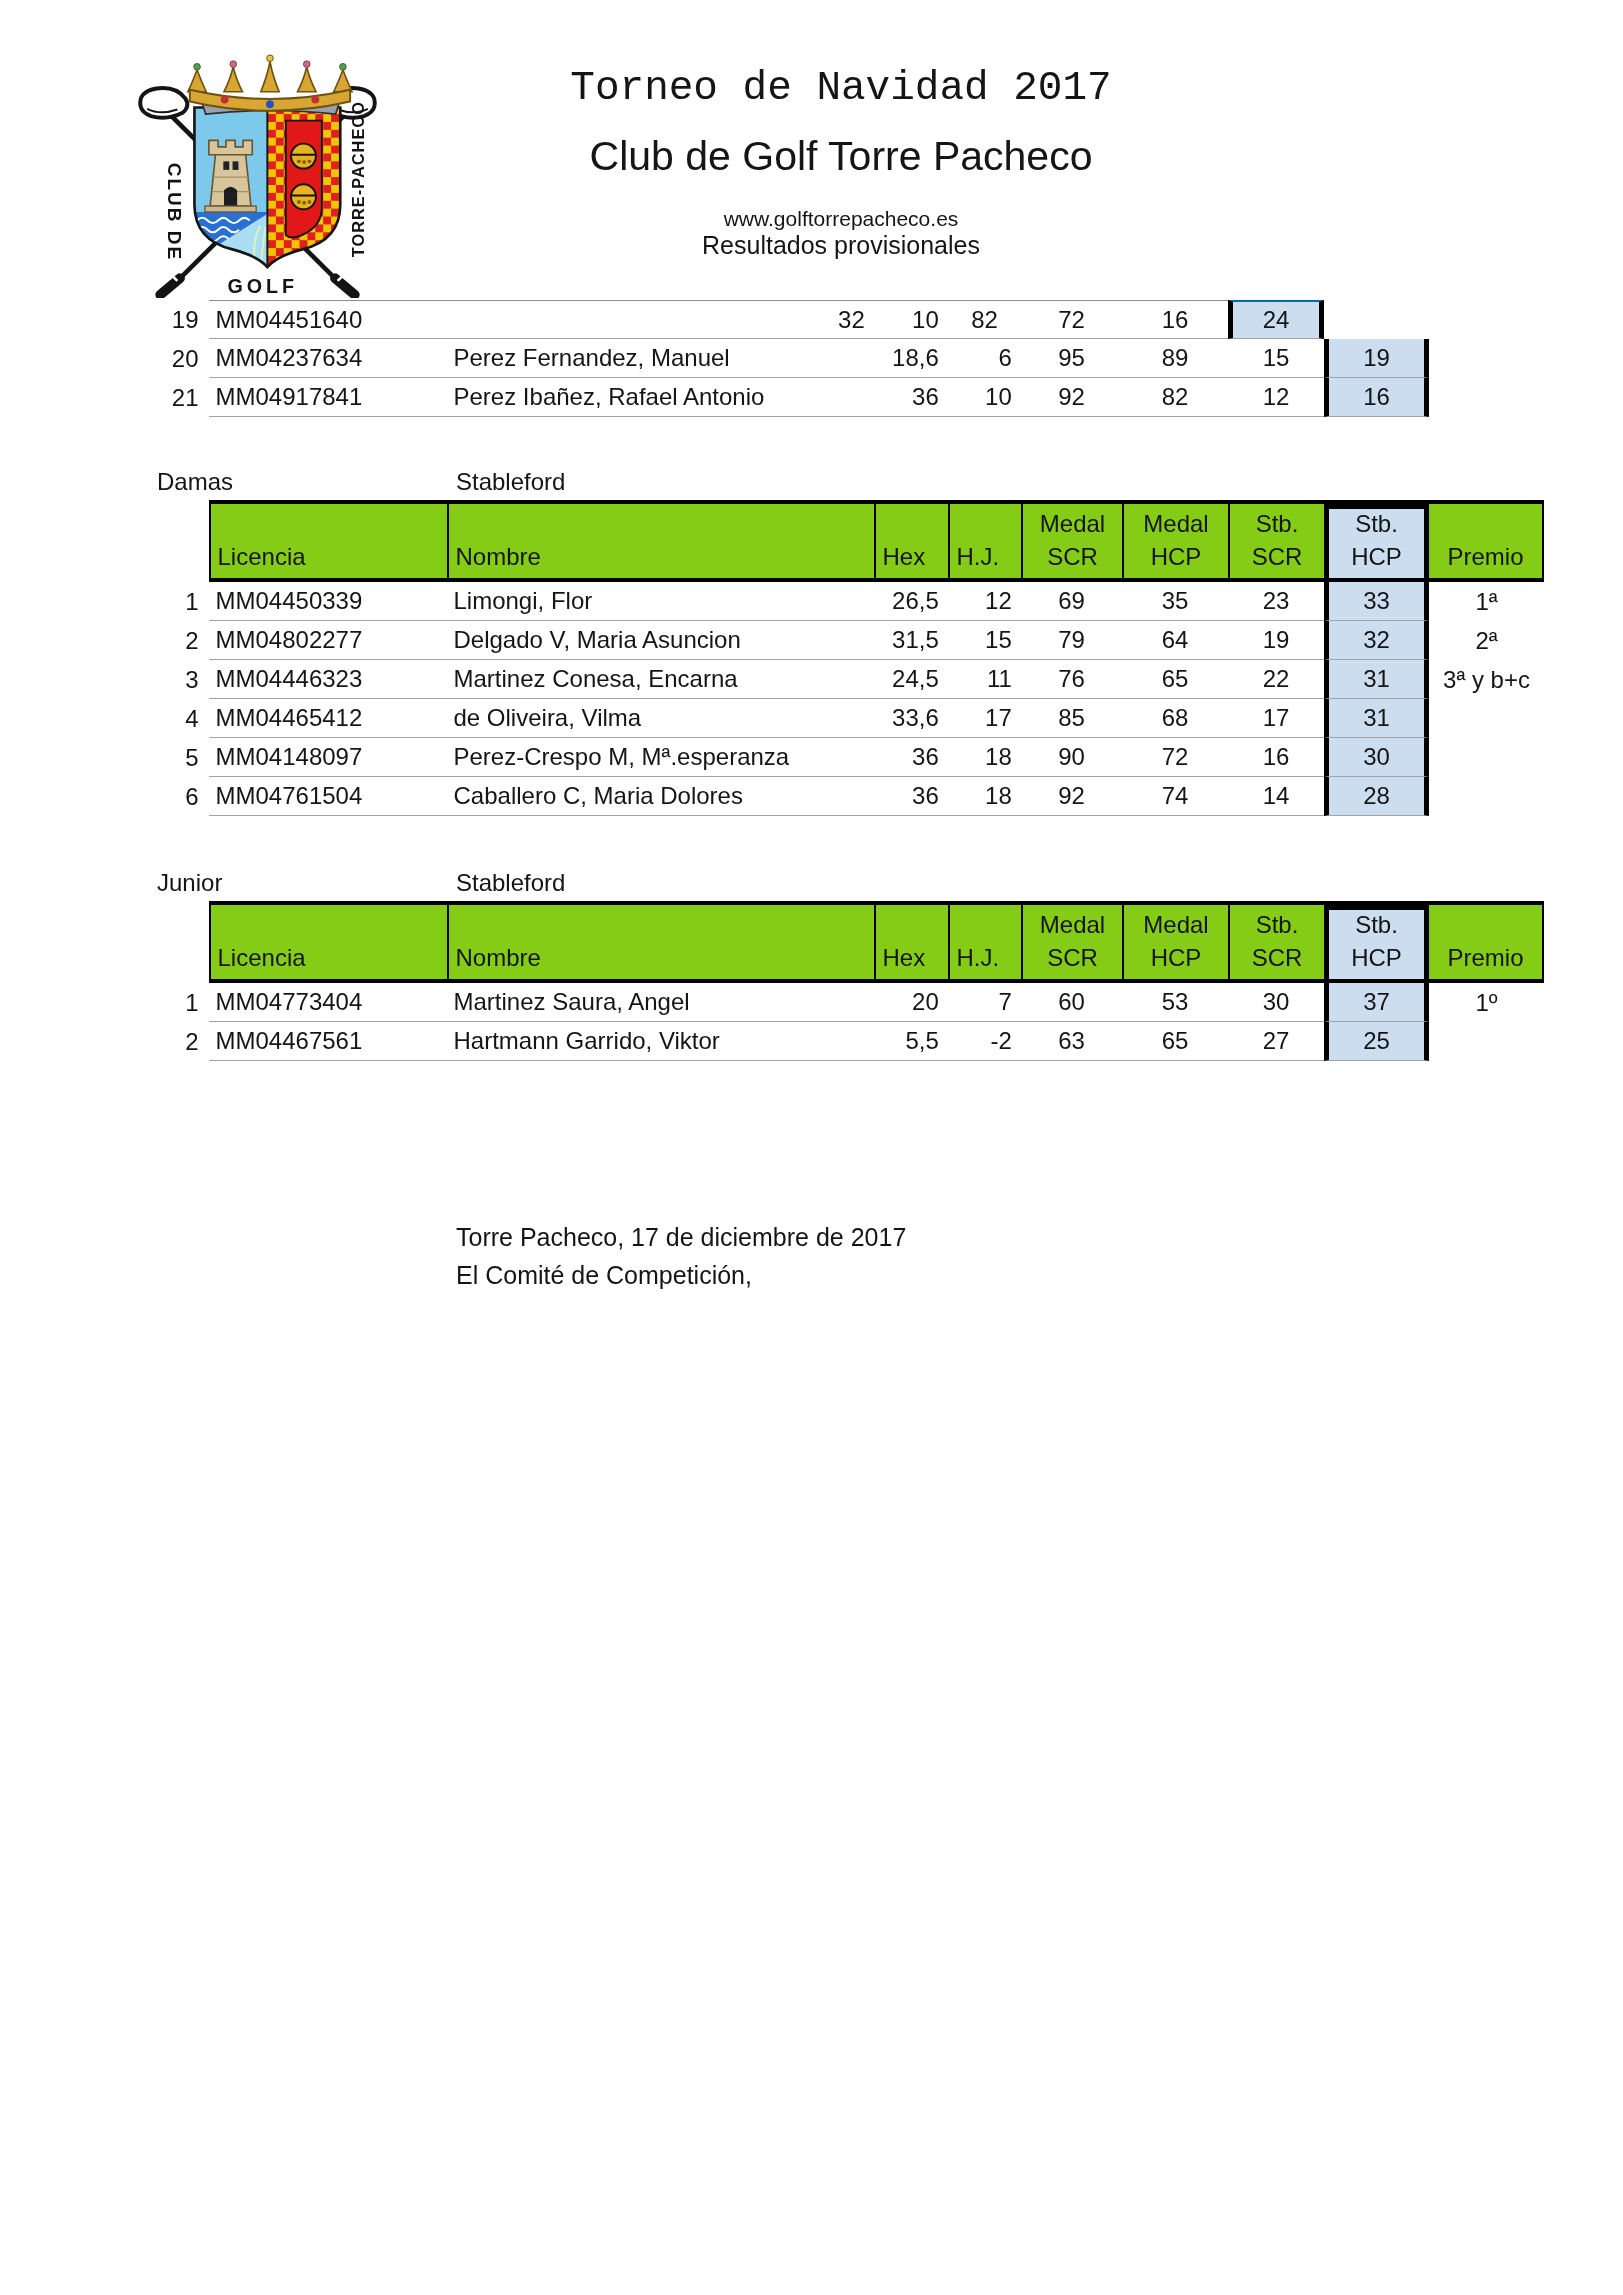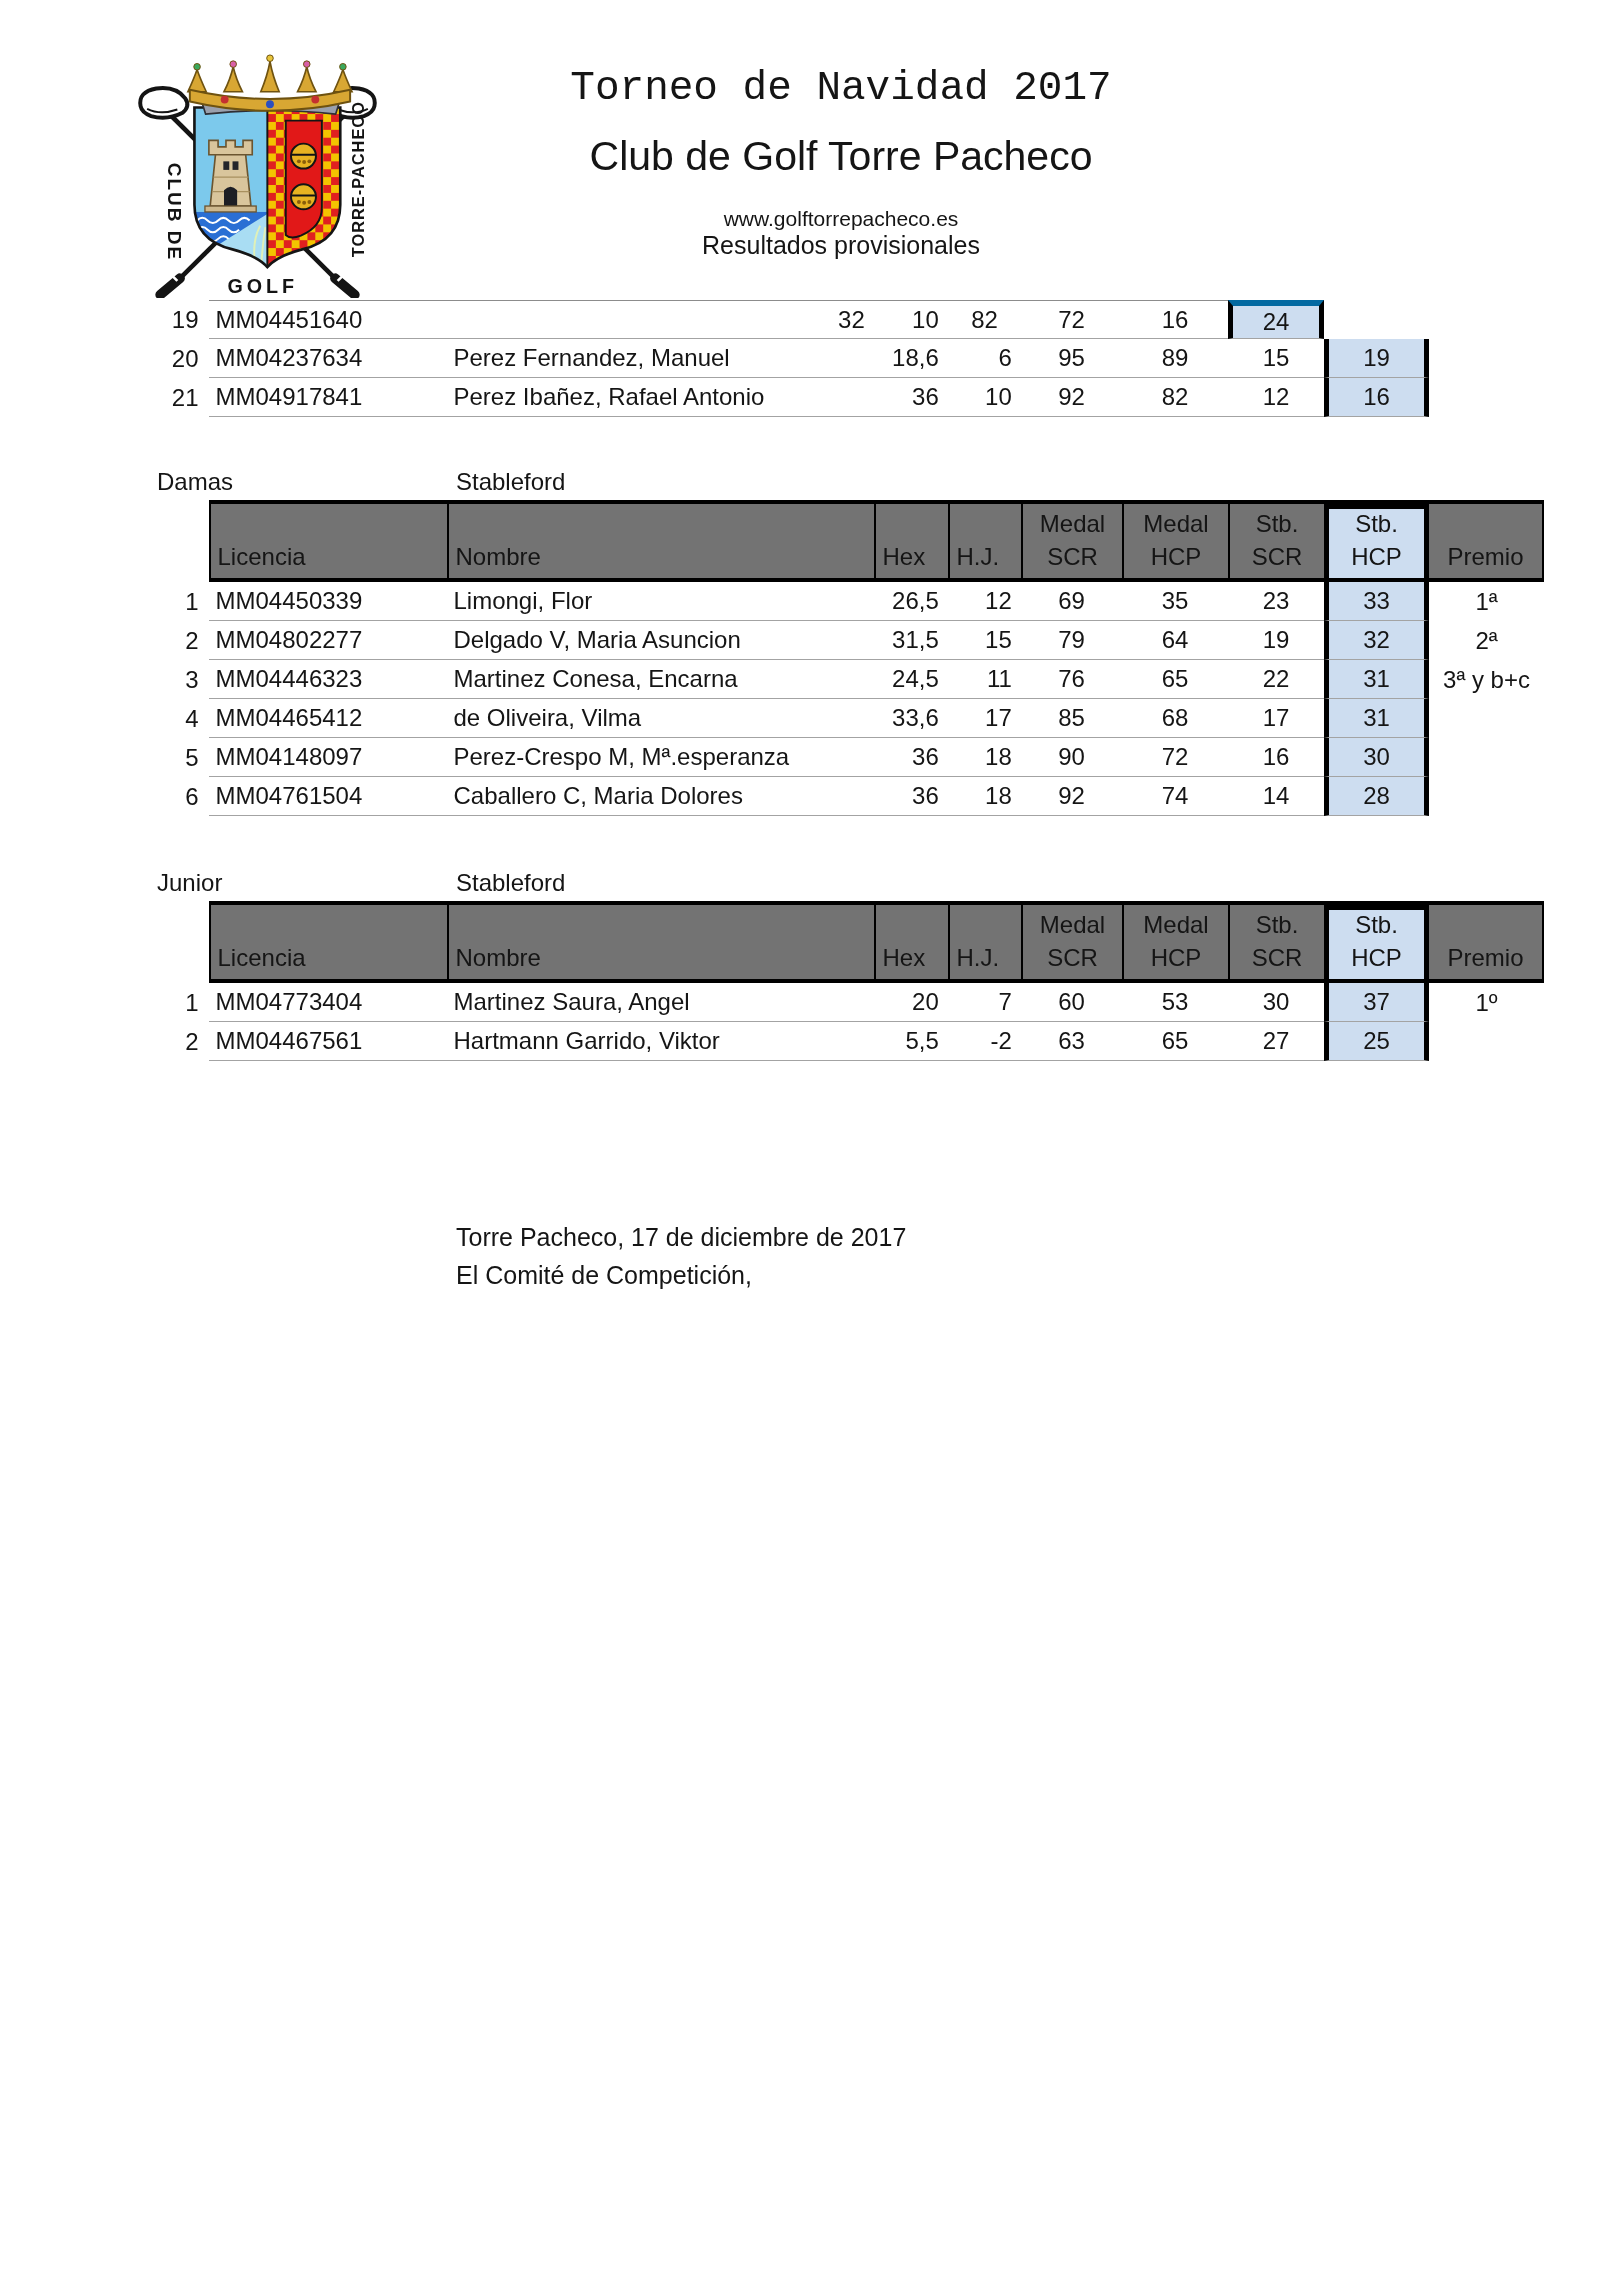--- a/index.html
+++ b/index.html
@@ -17,38 +17,38 @@
   .logo{position:absolute; left:126px; top:51px;}
   .logo-text{font-family:"Liberation Sans",sans-serif; font-weight:bold; fill:#141414;}
   
   .tbl{position:absolute; left:150px;}
   .trow{display:grid; grid-template-columns:59px 238px 427px 74px 73px 101px 106px 96px 105px 115px; height:39px;}
   .trow.thead{height:82px;}
   .trow>div{box-sizing:border-box; overflow:hidden; white-space:nowrap;}
   
   .hcell{border-top:4.6px solid #000; border-bottom:4.6px solid #000; border-left:2px solid #000;
          display:flex; flex-direction:column; justify-content:flex-end; padding-bottom:5.2px;
-         font-size:24px; line-height:33px; background:#737373;}
+         font-size:24px; line-height:33px; background:#84cc16;}
   .hcell .h1,.hcell .h2{height:33px;}
   .hcell.c-pos{border:none; background:transparent;}
   .hcell.c-lic .h2,.hcell.c-nom .h2,.hcell.c-hex .h2,.hcell.c-hj .h2{padding-left:6.5px; text-align:left;}
   .hcell.c-mscr,.hcell.c-mhcp,.hcell.c-sscr,.hcell.c-shcp,.hcell.c-prem{text-align:center;}
   .hcell.c-shcp{border-left:5.2px solid #000; border-right:5.2px solid #000; border-top:9.2px solid #000; background:var(--hl,#cdddf0);}
   .hcell.c-prem{border-left:none; border-right:2px solid #000;}
   
   .dcell{border-bottom:1.3px solid #a3a3a3; font-size:24px; display:flex; align-items:center;}
   .dcell.c-pos{border:none; justify-content:flex-end; padding-right:10.5px;}
   .dcell.c-lic{padding-left:6.5px;}
   .dcell.c-nom{padding-left:6.5px;}
   .dcell.c-hex,.dcell.c-hj{justify-content:flex-end; padding-right:9.2px;}
   .dcell.c-mscr,.dcell.c-mhcp,.dcell.c-sscr{justify-content:center;}
   .dcell.c-shcp{background:var(--hl,#cdddf0); border-left:5.2px solid #000; border-right:5.2px solid #000; justify-content:center;}
   .dcell.c-prem{border:none; justify-content:center;}
   .dcell.top-line{border-top:1.3px solid #8c8c8c;}
-  .dcell.c-shcp.top-line{border-top:6px solid #0369a1;}
+  .dcell.c-shcp.top-line{border-top:2px solid #0369a1;}
   .dcell.c-pos.top-line,.dcell.c-prem.top-line{border-top:none;}
   
   .sec-label{position:absolute; left:0; width:1623px; height:31px; font-size:24px; line-height:31px;padding-left:18px;}
   .sec-label .cat{position:absolute; left:157px;}
   .sec-label .mode{position:absolute; left:456px;}
   
   .footer-line{position:absolute; left:456px; font-size:25px; line-height:31px; white-space:nowrap;}
 </style>
 </head>
 <body>

